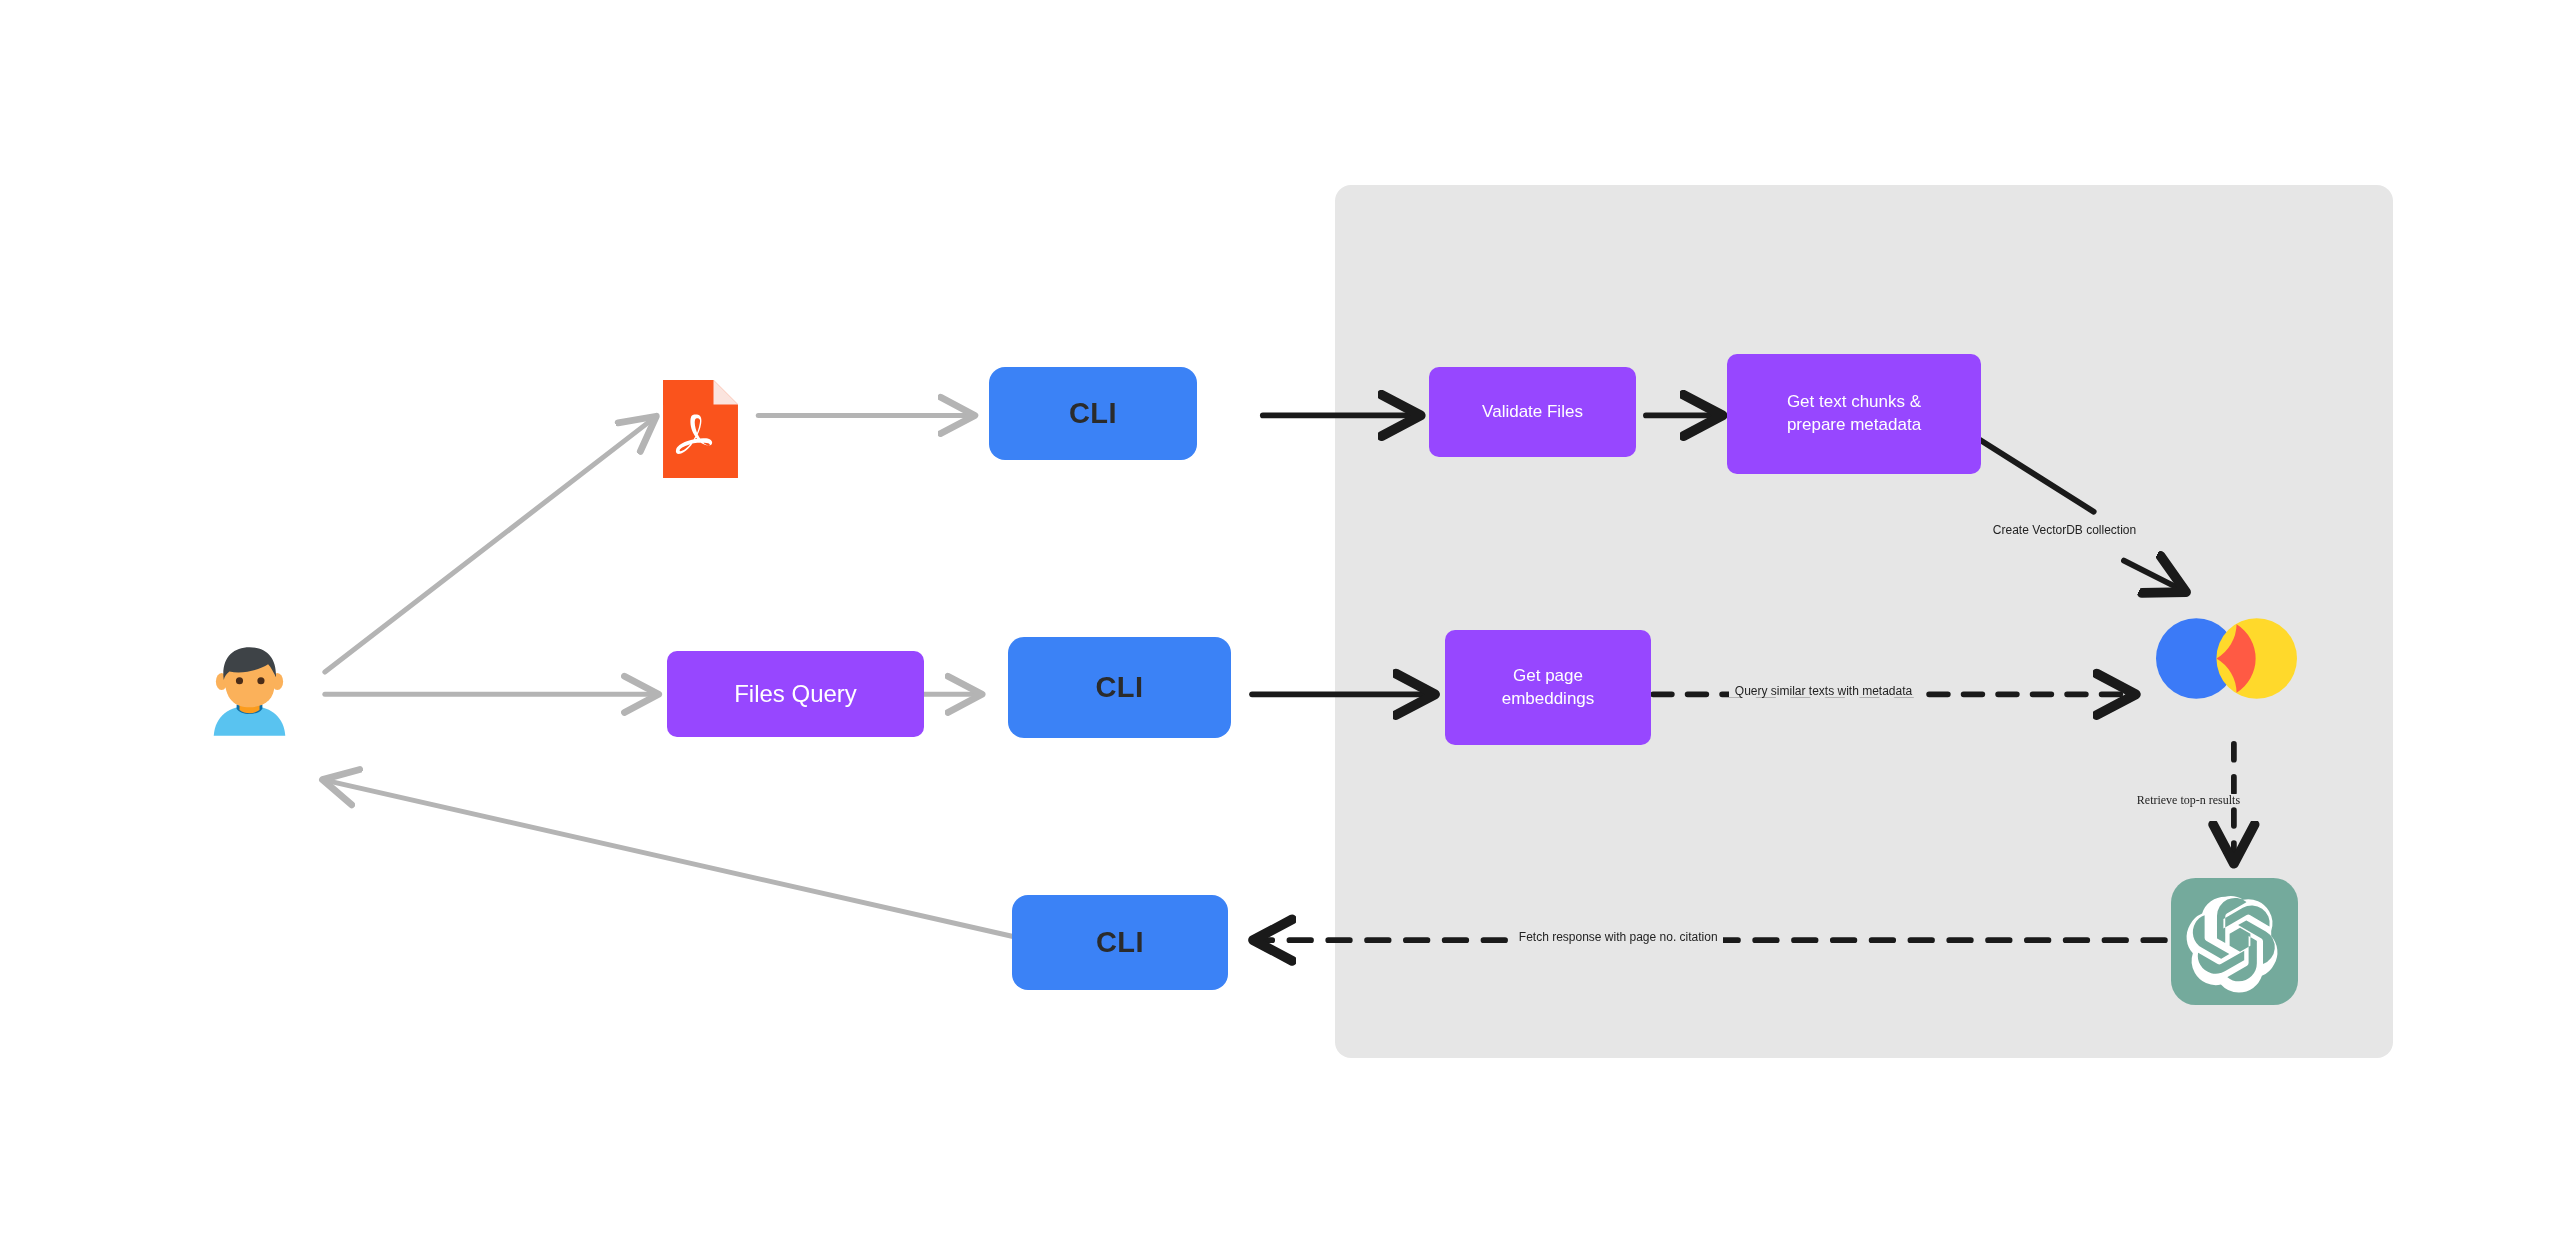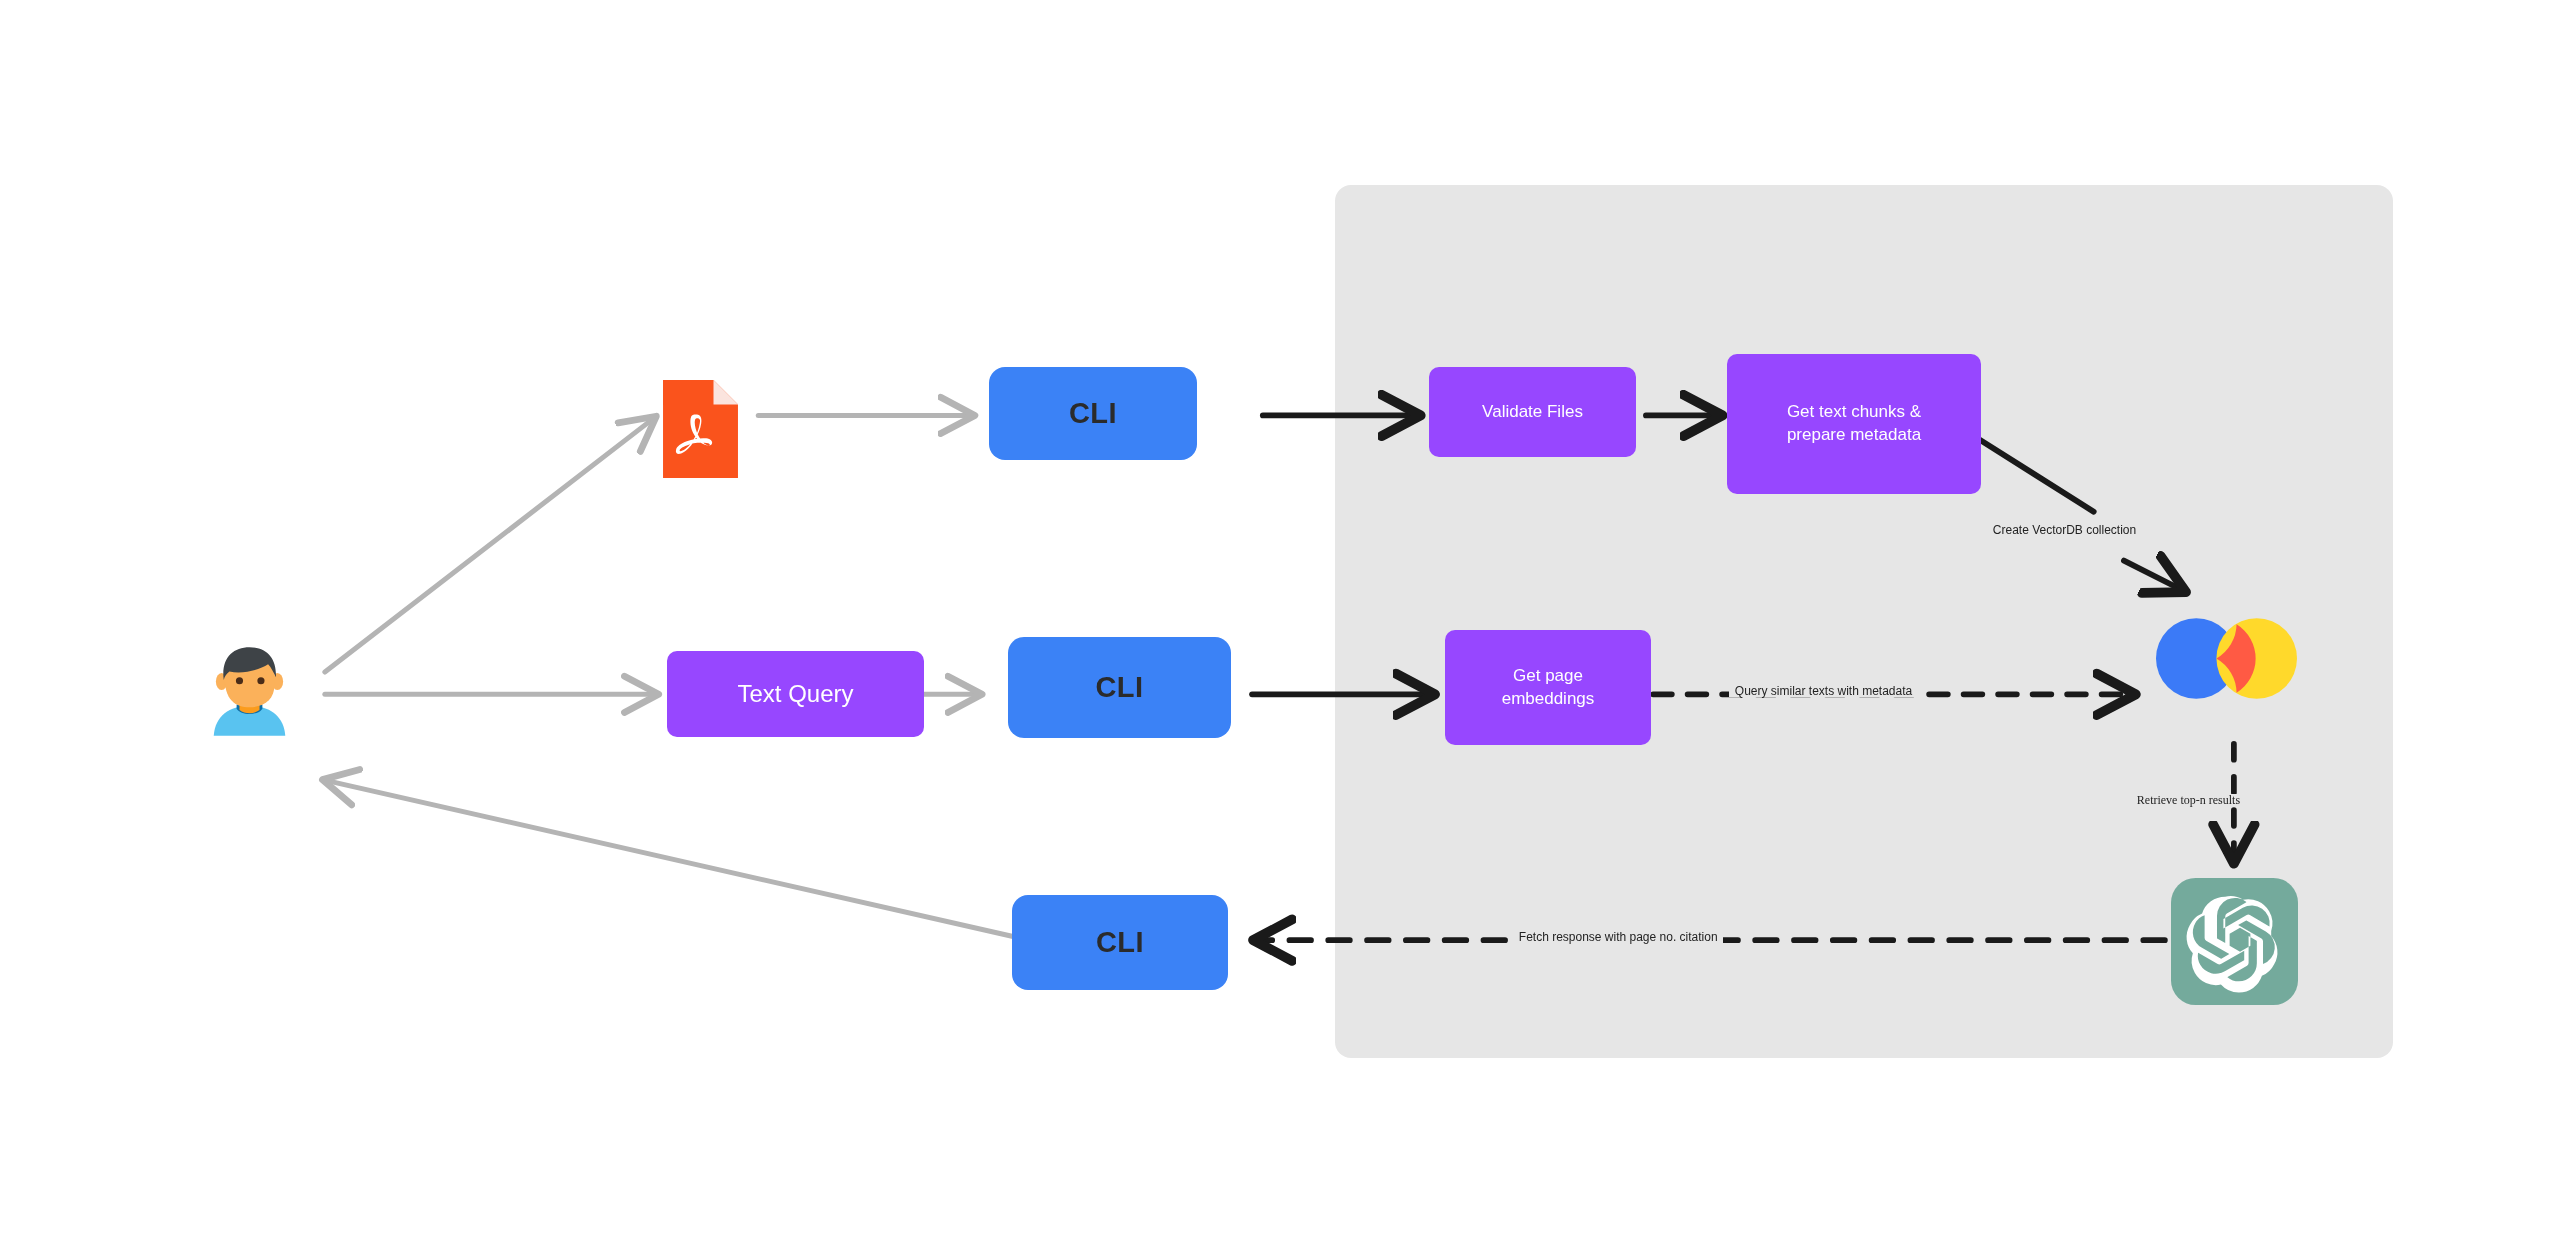--- a/index.html
+++ b/index.html
@@ -180,40 +180,40 @@
       <path d="M0 0 L70 0 L104 34 L104 136 L0 136 Z" fill="#FA531C"></path>
       <path d="M70 0 L104 34 L70 34 Z" fill="#FBE4DE"></path>
       <g fill="#FFFFFF">
         <path d="M47 48 c5 0 7 5 6 12 c-1 8 -5 17 -10 25 c-5 8 -12 15 -18 17 c-5 2 -8 -1 -7 -5 c1 -5 7 -9 15 -12 c9 -3 20 -5 27 -4 c6 1 9 4 8 7 c-1 3 -5 4 -10 2 c-6 -2 -12 -8 -16 -16 c-4 -8 -5 -18 -3 -23 c1 -3 5 -3 8 -3 z
                  M47 53 c-2 0 -3 2 -3 6 c0 5 2 12 5 18 c3 6 7 11 11 13 c3 1 5 1 5 0 c0 -2 -3 -3 -8 -3 c-8 -1 -17 1 -24 4 c-6 2 -10 5 -10 7 c0 1 2 1 4 0 c5 -2 11 -8 15 -15 c5 -7 8 -16 9 -23 c1 -5 0 -7 -4 -7 z"></path>
       </g>
     </svg>
   </div>
 
   <div class="node purple-box" style="left:667px; top:651px; width:257px; height:86px;">
-    <div class="purple-label big">Text Query</div>
+    <div class="purple-label big">Files Query</div>
   </div>
 
   <div class="node cli-box" style="left:989px; top:367px; width:208px; height:93px;">
     <div class="cli-label">CLI</div>
   </div>
 
   <div class="node cli-box" style="left:1008px; top:637px; width:223px; height:101px;">
     <div class="cli-label">CLI</div>
   </div>
 
   <div class="node cli-box" style="left:1012px; top:895px; width:216px; height:95px;">
     <div class="cli-label">CLI</div>
   </div>
 
   <div class="node purple-box" style="left:1429px; top:367px; width:207px; height:90px;">
     <div class="purple-label">Validate Files</div>
   </div>
 
-  <div class="node purple-box" style="left:1727px; top:354px; width:254px; height:140px;">
+  <div class="node purple-box" style="left:1727px; top:354px; width:254px; height:120px;">
     <div class="purple-label">Get text chunks &amp;
 prepare metadata</div>
   </div>
 
   <div class="node purple-box" style="left:1445px; top:630px; width:206px; height:115px;">
     <div class="purple-label">Get page
 embeddings</div>
   </div>
 
   <div class="node" style="left:2156px; top:618px;">

